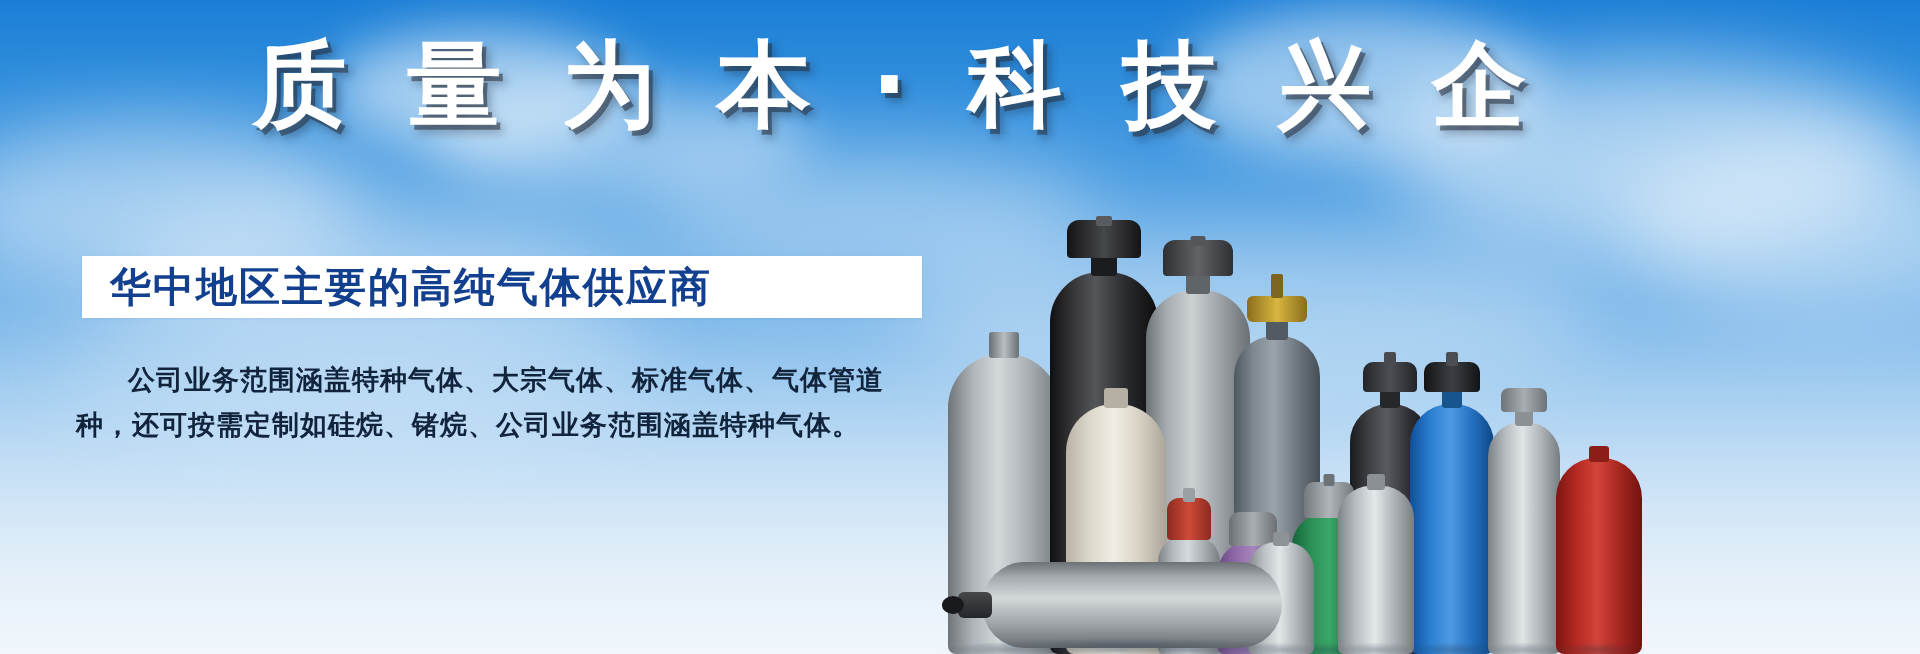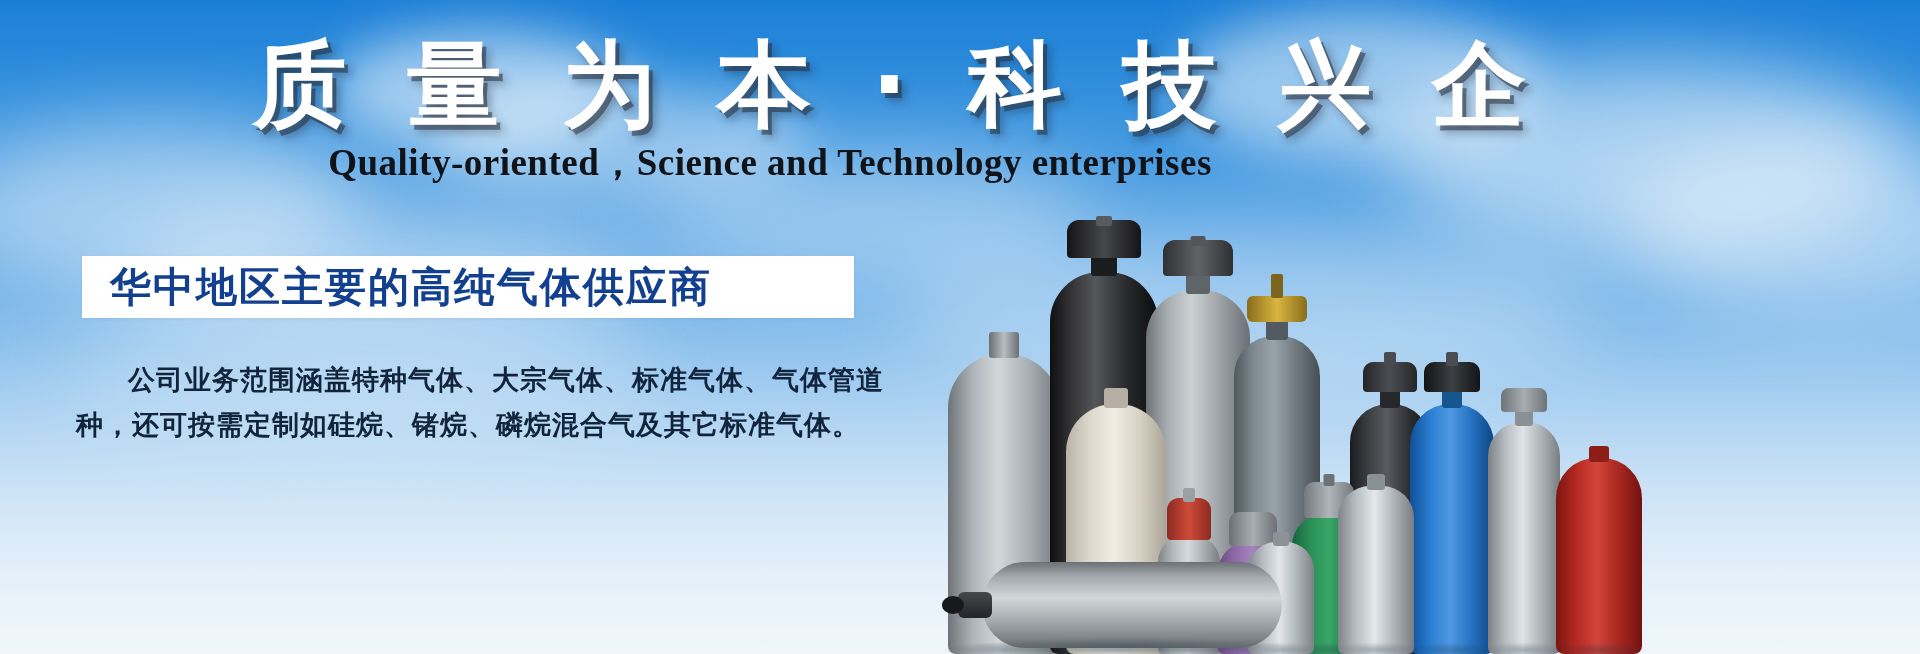--- a/index.html
+++ b/index.html
@@ -21,21 +21,21 @@
     text-shadow:4px 5px 0 rgba(40,48,60,.55), 7px 8px 10px rgba(20,30,45,.35);
     white-space:nowrap;
   }
   #subtitle{
     position:absolute;left:0;top:138px;width:1540px;text-align:center;
     font-family:"Liberation Serif","DejaVu Serif",serif;
     font-weight:bold;font-size:37px;color:#101418;letter-spacing:.5px;
     white-space:nowrap;
   }
   #white-box{
-    position:absolute;left:82px;top:256px;width:772px;height:62px;
+    position:absolute;left:82px;top:256px;width:840px;height:62px;
     background:#ffffff;box-shadow:0 1px 3px rgba(0,0,0,.06);
     display:flex;align-items:center;
   }
   #white-box-text{
     font-family:"DejaVu Sans","Liberation Sans",sans-serif;
     font-weight:bold;font-size:41px;letter-spacing:2px;color:#12408f;
     padding-left:28px;white-space:nowrap;
   }
   #paragraph{
     position:absolute;left:76px;top:357px;width:790px;
@@ -72,29 +72,28 @@
     <div class="cloud soft" style="left:1390px;top:60px;width:520px;height:190px;opacity:.55;"></div>
     <div class="cloud soft" style="left:1620px;top:140px;width:420px;height:170px;opacity:.45;"></div>
     <div class="cloud soft" style="left:900px;top:230px;width:700px;height:160px;opacity:.32;"></div>
     <div class="cloud soft" style="left:60px;top:300px;width:600px;height:140px;opacity:.25;"></div>
     <div class="haze" style="left:0;top:300px;width:1920px;height:360px;
          background:linear-gradient(to bottom,rgba(255,255,255,0) 0%,rgba(255,255,255,.30) 55%,rgba(255,255,255,.55) 100%);"></div>
   </div>
 
   <div id="headline">质 量 为 本 · 科 技 兴 企</div>
 
-  <div id="subtitle">Quality-oriented，Science and Technology enterprises</div>
 
   <div id="white-box">
     <span id="white-box-text">华中地区主要的高纯气体供应商</span>
   </div>
 
   <div id="paragraph">
     <div class="ln indent">公司业务范围涵盖特种气体、大宗气体、标准气体、气体管道</div>
-    <div class="ln">种，还可按需定制如硅烷、锗烷、磷烷混合气及其它标准气体。</div>
+    <div class="ln">种，还可按需定制如硅烷、锗烷、公司业务范围涵盖特种气体。</div>
   </div>
 
   <div id="cluster">
 
     <div class="cyl" style="left:8px;width:112px;height:330px;">
       <div class="body" style="height:300px;
         background:linear-gradient(to right,#6f7478 0%,#aeb4b8 22%,#d3d8da 45%,#a9afb3 72%,#73787c 100%);
         border-radius:54px 54px 8px 8px;"></div>
       <div class="neck" style="bottom:296px;width:30px;height:26px;
         background:linear-gradient(to right,#6a6f73,#b9bec1,#6a6f73);"></div>

